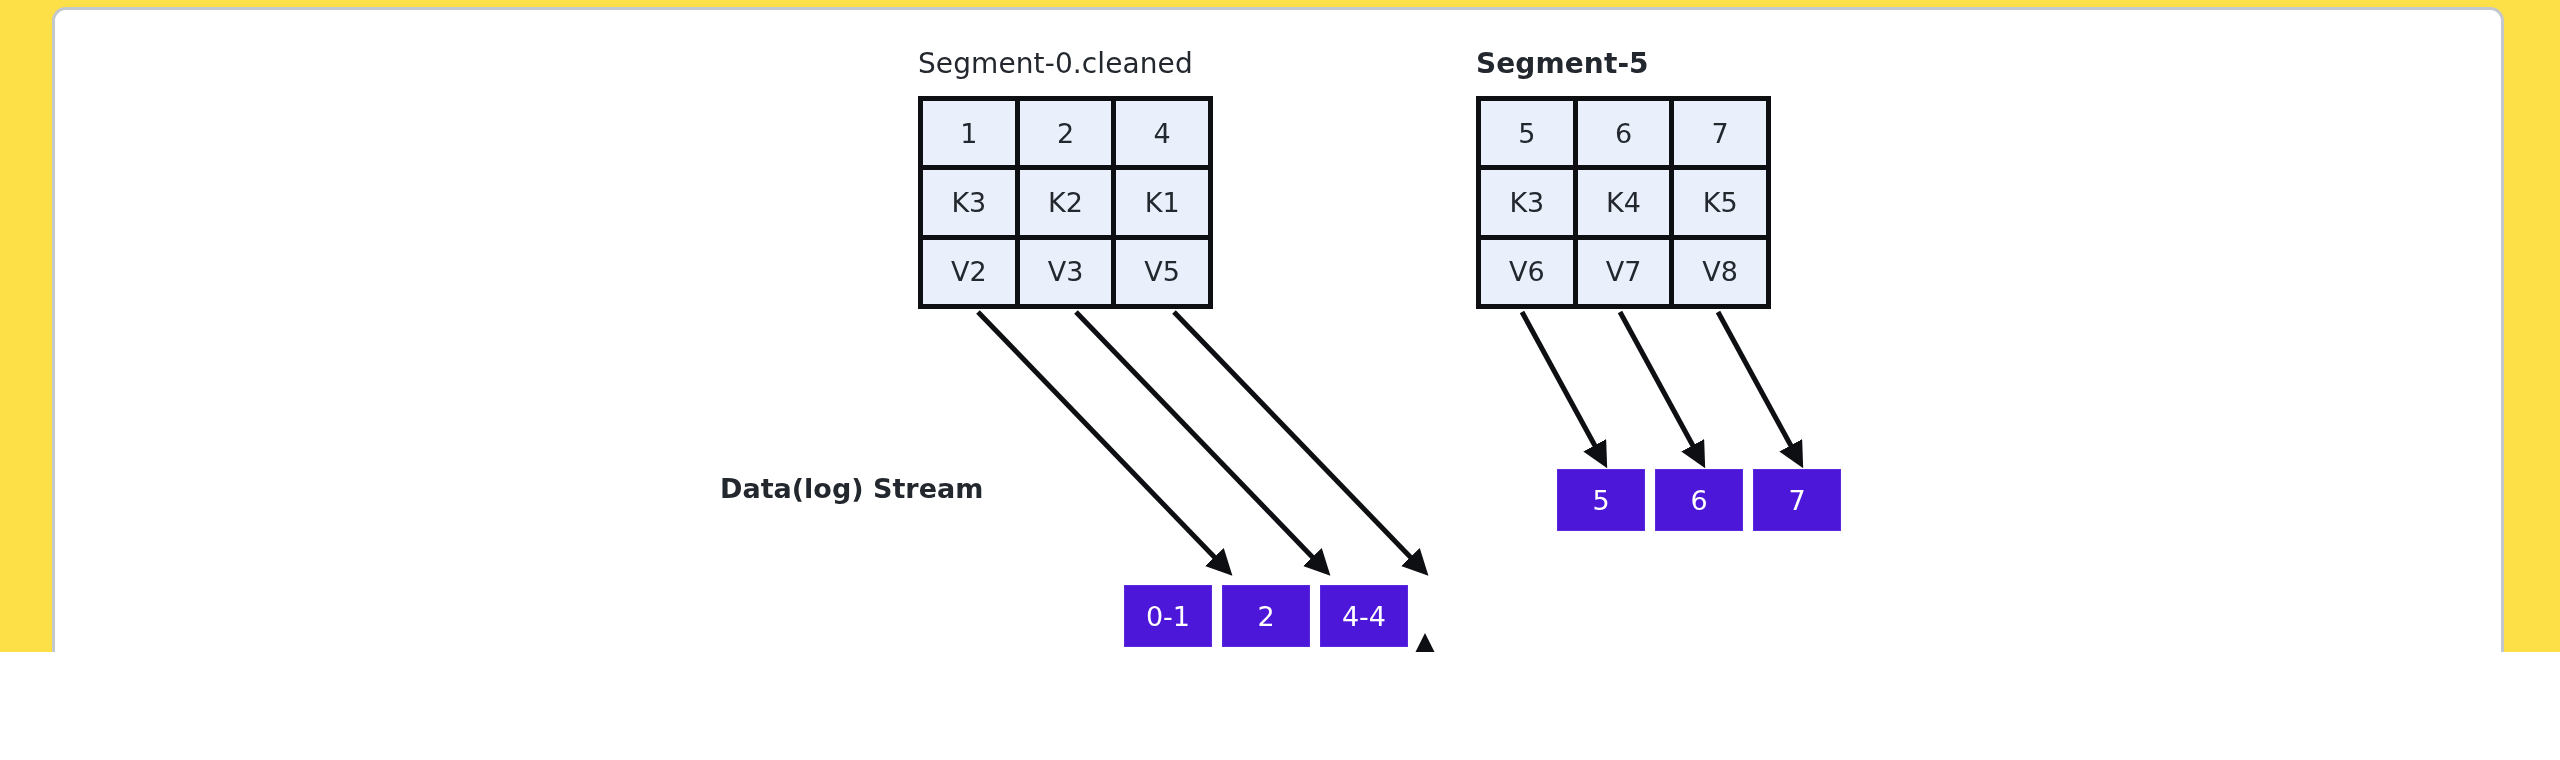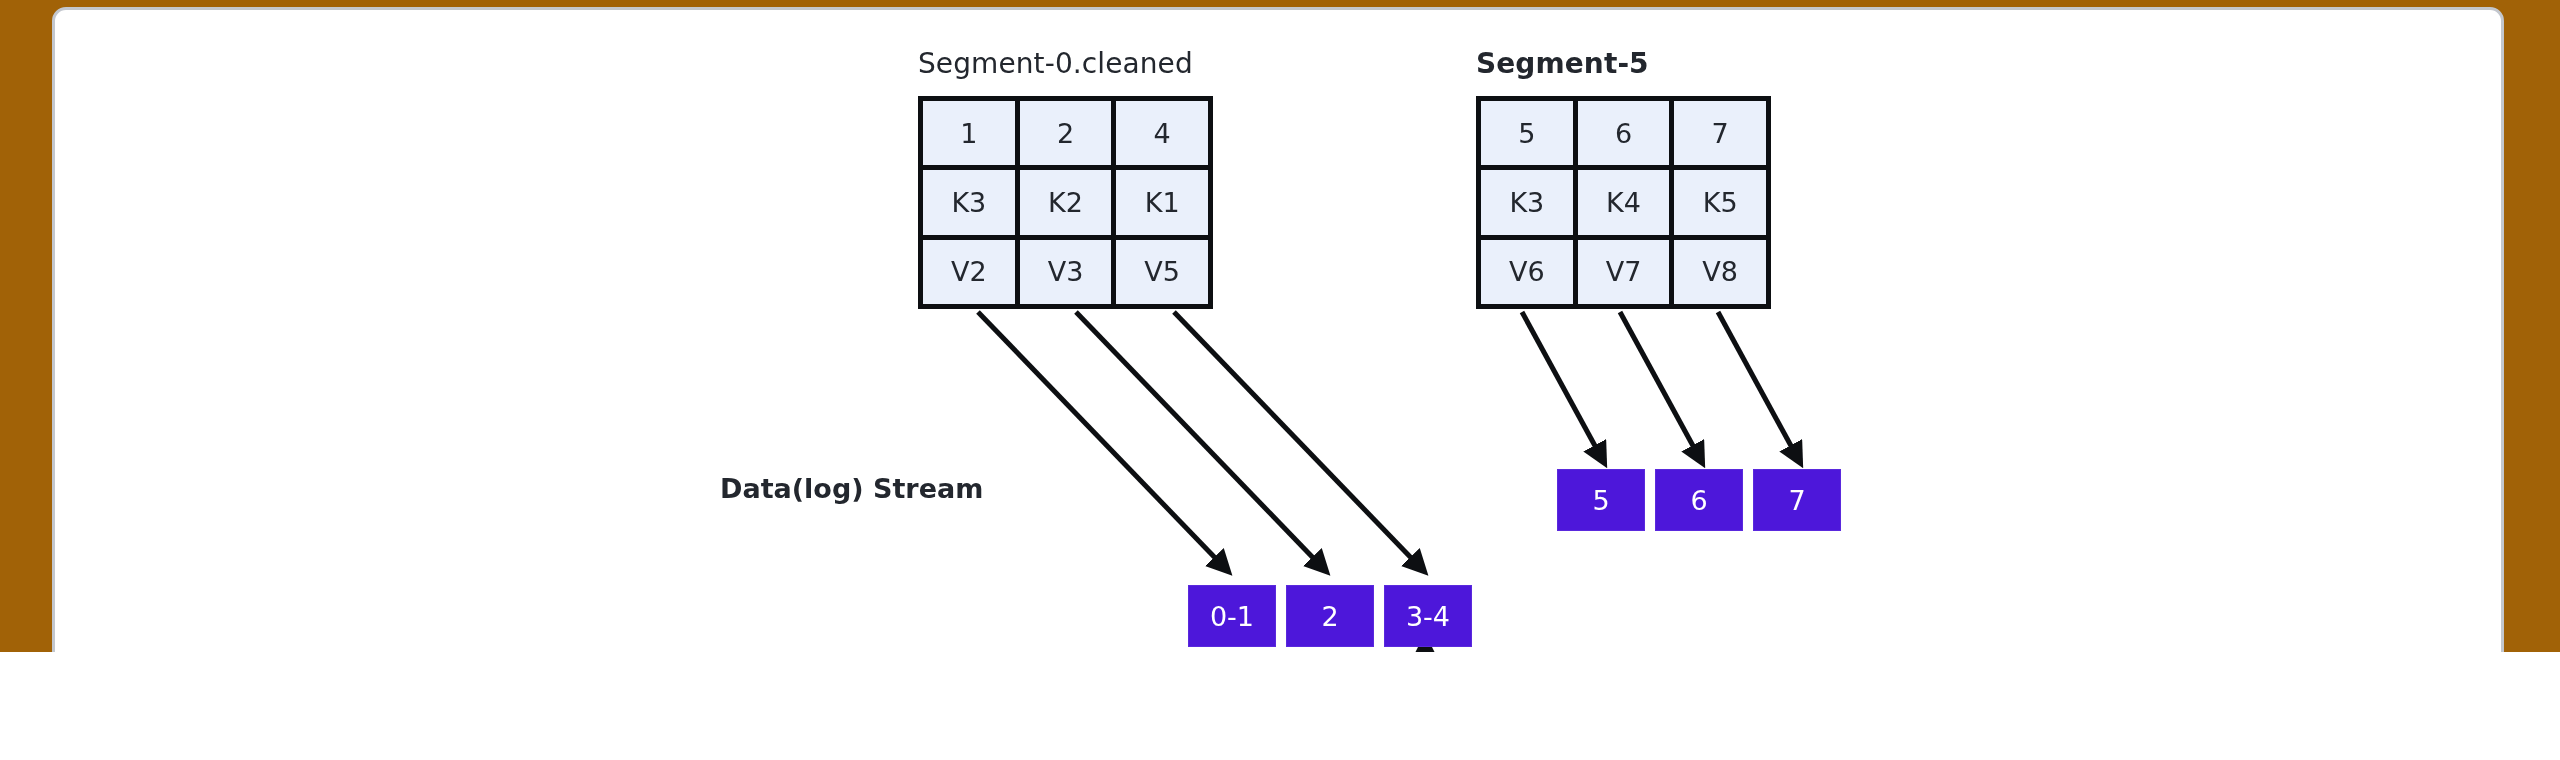--- a/index.html
+++ b/index.html
@@ -8,21 +8,21 @@
     padding: 0;
     background: #ffffff;
   }
   body {
     font-family: "DejaVu Sans", "Liberation Sans", sans-serif;
   }
   #canvas {
     position: relative;
     width: 2560px;
     height: 652px;
-    background: #a16207;
+    background: #fde047;
     overflow: hidden;
   }
   
   #card-frame {
     position: absolute;
     left: 52px;
     top: 7px;
     width: 2452px;
     height: 718px;
     border: 3px solid #c3c7ce;
@@ -166,20 +166,20 @@
 
   <div class="stream-label" style="left:720px; top:473px; width:450px;">Data(log) Stream</div>
 
   <div class="batch-row" style="left:1557px; top:469px;">
     <div class="batch-box">5</div>
     <div class="batch-box">6</div>
     <div class="batch-box">7</div>
   </div>
 
 
-  <div class="batch-row" style="left:1188px; top:585px;justify-content:center;">
+  <div class="batch-row" style="left:1124px; top:585px;justify-content:center;">
     <div class="batch-box">0-1</div>
     <div class="batch-box">2</div>
-    <div class="batch-box">3-4</div>
+    <div class="batch-box">4-4</div>
   </div>
 
 
 </div>
 
 </body></html>

